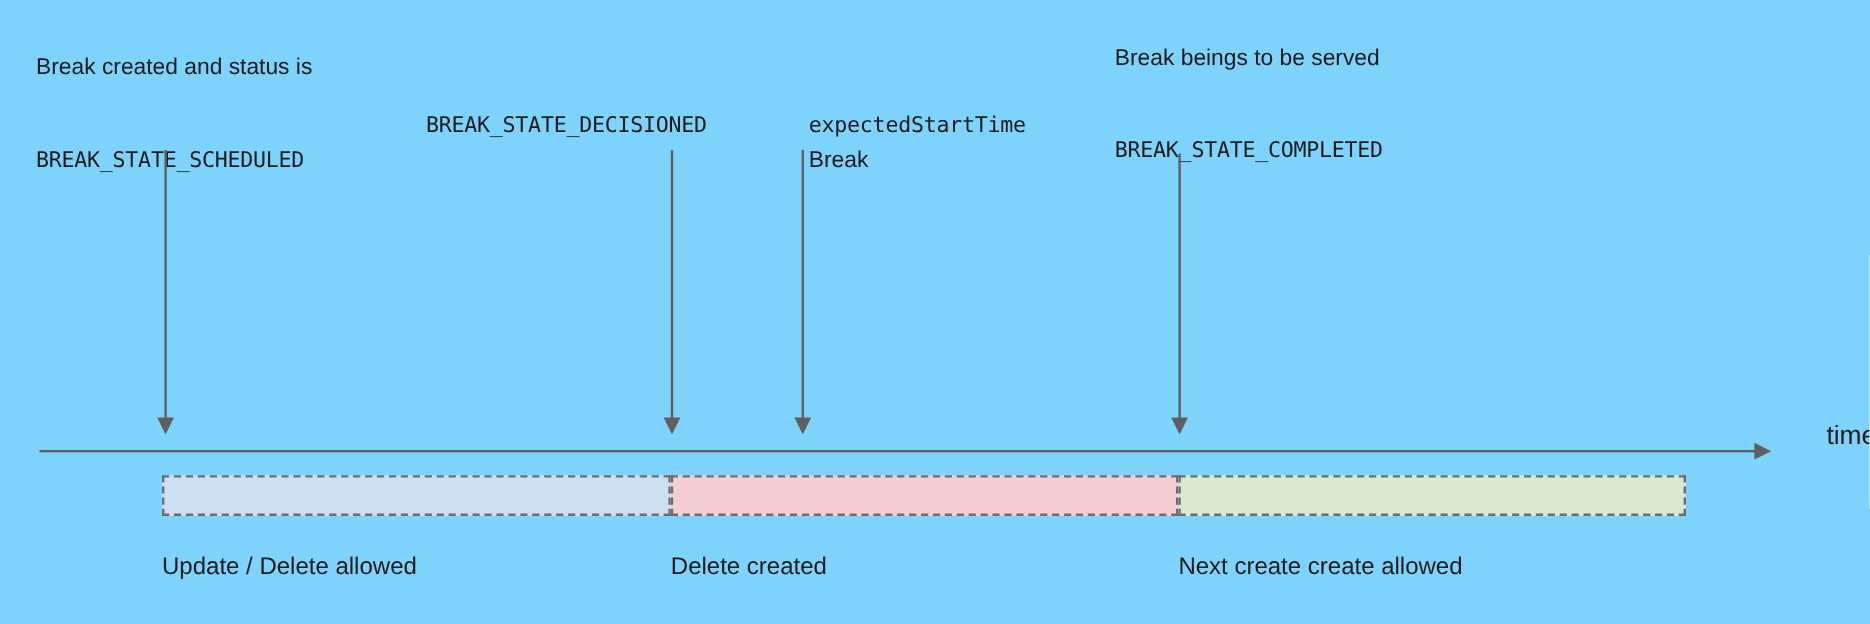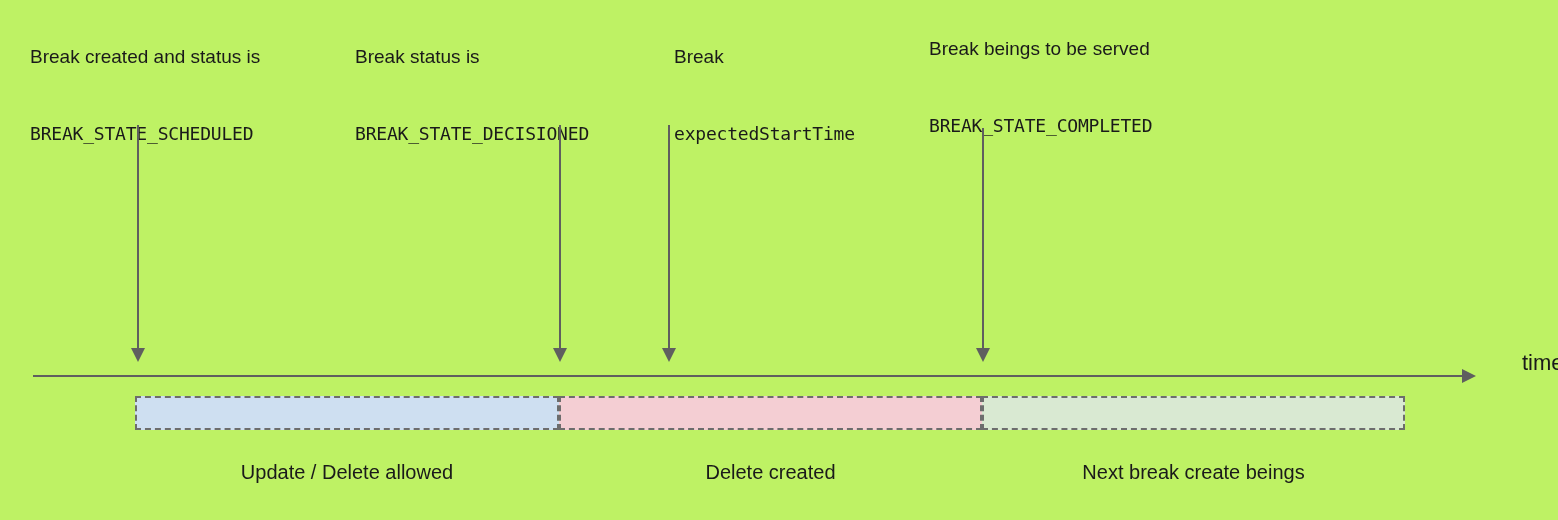--- a/index.html
+++ b/index.html
@@ -4,21 +4,21 @@
 <style>
   html, body {
     margin: 0;
     padding: 0;
     background: #ffffff;
   }
   #canvas {
     position: relative;
     width: 1558px;
     height: 520px;
-    background: #bef264;
+    background: #7dd3fc;
     overflow: hidden;
     font-family: "Liberation Sans", sans-serif;
     color: #1a1a1a;
   }
 
   
   .annot {
     position: absolute;
     white-space: nowrap;
   }
@@ -98,43 +98,42 @@
     box-sizing: border-box;
     border: 2px dashed #6d6d6d;
   }
 
   
   .phase-caption {
     position: absolute;
     top: 459px;
     font-size: 20px;
     line-height: 26px;
-    text-align: center;
+    text-align: left;
     color: #1a1a1a;
     white-space: nowrap;
   }
 </style>
 </head>
 <body>
 
 <div id="canvas">
 
   <div class="annot" id="annot-scheduled">
     <div class="line">Break created and status is</div>
     <div class="line mono">BREAK_STATE_SCHEDULED</div>
   </div>
 
   <div class="annot" id="annot-decisioned">
-    <div class="line">Break status is</div>
     <div class="line mono">BREAK_STATE_DECISIONED</div>
   </div>
 
   <div class="annot" id="annot-expected">
+    <div class="line mono">expectedStartTime</div>
     <div class="line">Break</div>
-    <div class="line mono">expectedStartTime</div>
   </div>
 
   <div class="annot" id="annot-completed">
     <div class="line">Break beings to be served</div>
     <div class="line mono">BREAK_STATE_COMPLETED</div>
   </div>
 
   <div class="marker" style="left:127px; top:125px; height:250px;">
     <div class="shaft" style="height:225px;"></div>
     <div class="head" style="top:223px;"></div>
@@ -158,15 +157,15 @@
   <div id="axis-line"></div>
   <div id="axis-head"></div>
   <div id="axis-label">time</div>
 
   <div class="phase-bar" style="left:135px; width:424px; background:#cedff1;"></div>
   <div class="phase-bar" style="left:559px; width:423px; background:#f4ced3;"></div>
   <div class="phase-bar" style="left:982px; width:423px; background:#d9e9d2;"></div>
 
   <div class="phase-caption" style="left:135px; width:424px;">Update / Delete allowed</div>
   <div class="phase-caption" style="left:559px; width:423px;">Delete created</div>
-  <div class="phase-caption" style="left:982px; width:423px;">Next break create beings</div>
+  <div class="phase-caption" style="left:982px; width:423px;">Next create create allowed</div>
 
 </div>
 
 </body></html>

